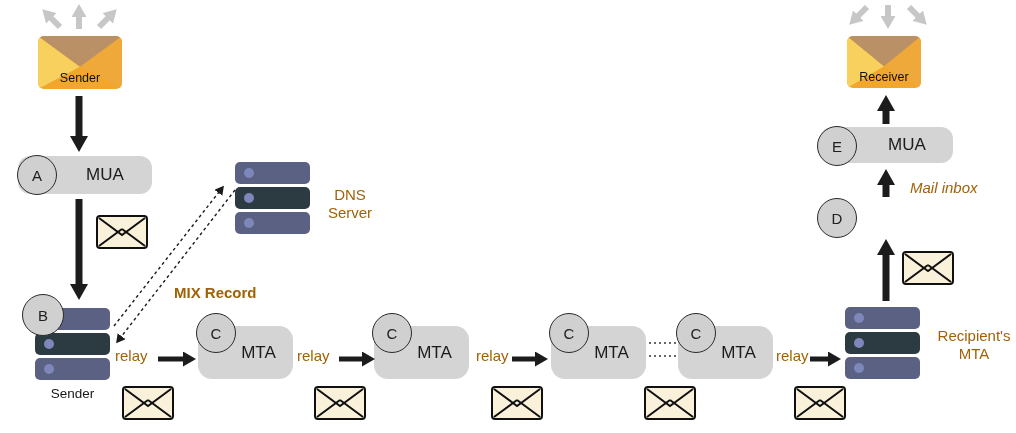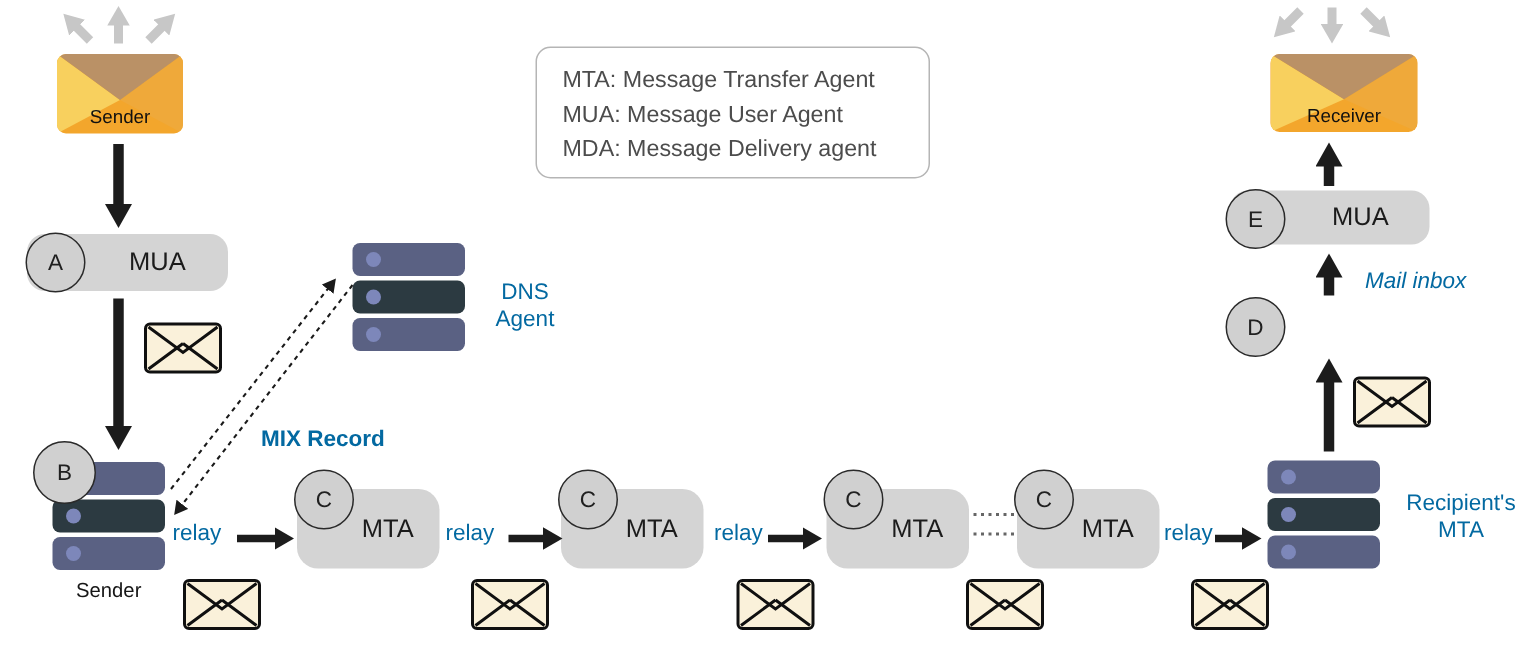--- a/index.html
+++ b/index.html
@@ -27,21 +27,21 @@
   .srow .dots .dl{width:28px;border-top:3px dotted #99a2ce;margin-bottom:2px;}
   .srow .dots .dl+ .dl{margin-left:-3px;}
   
   .pill{position:absolute;background:#d4d4d4;border-radius:12px;display:flex;align-items:center;
     padding-left:68px;font-size:17px;font-weight:500;color:#1b1b1b;box-sizing:border-box;}
   .mta-box{position:absolute;background:#d4d4d4;border-radius:14px;display:flex;align-items:center;
     justify-content:center;padding-left:26px;font-size:17px;font-weight:500;color:#1b1b1b;box-sizing:border-box;}
   .badge{position:absolute;border-radius:50%;background:#d0d0d0;border:1.6px solid #2a2a2a;
     display:flex;align-items:center;justify-content:center;font-size:15px;color:#202020;box-sizing:border-box;z-index:4;}
   
-  .lbl{position:absolute;font-size:15px;color:#0369a1;}
+  .lbl{position:absolute;font-size:15px;color:#a16207;}
   .lbl.center{text-align:center;}
   .small-lbl{position:absolute;font-size:13.5px;font-weight:500;color:#161616;text-align:center;line-height:16px;}
   
   .legend{position:absolute;left:357px;top:31px;width:263px;height:88px;border:1.5px solid #b5b5b5;
     border-radius:10px;background:#fff;box-sizing:border-box;padding:10px 17px;
     font-size:15.5px;line-height:23px;color:#4c4c4c;}
   
   #overlay{position:absolute;inset:0;pointer-events:none;z-index:3;}
 </style>
 </head>
@@ -99,25 +99,20 @@
       <line x1="114" y1="326" x2="219" y2="192" marker-end="url(#md)"></line>
       <line x1="235" y1="190" x2="121" y2="337" marker-end="url(#md)"></line>
     </g>
 
     <g stroke="#666" stroke-width="2" stroke-dasharray="2 3">
       <line x1="649" y1="343" x2="678" y2="343"></line>
       <line x1="649" y1="356" x2="678" y2="356"></line>
     </g>
   </svg>
 
-  <div class="legend">
-    <div>MTA: Message Transfer Agent</div>
-    <div>MUA: Message User Agent</div>
-    <div>MDA: Message Delivery agent</div>
-  </div>
 
   <div class="env" style="left:38px;top:36px;width:84px;height:53px;">
     <div class="layer fold-left"></div>
     <div class="layer fold-right"></div>
     <div class="layer flap"></div>
     <div class="env-label">Sender</div>
   </div>
 
   <div class="pill" style="left:18px;top:156px;width:134px;height:38px;">
     <span>MUA</span>
@@ -163,21 +158,21 @@
         <span class="led"></span>
         <span class="dots"><span class="dl"></span><span class="dl"></span></span>
       </div>
     <div class="srow">
         <span class="led"></span>
         <span class="dots"><span class="dl"></span><span class="dl"></span></span>
       </div>
   </div>
   <div class="lbl center" style="left:316px;top:186px;width:68px;line-height:18px;">
     <div>DNS</div>
-    <div>Agent</div>
+    <div>Server</div>
   </div>
   <div class="lbl" style="left:174px;top:284px;font-weight:700;">MIX Record</div>
 
   <div class="lbl" style="left:115px;top:347px;">relay</div>
   <div class="lbl" style="left:297px;top:347px;">relay</div>
   <div class="lbl" style="left:476px;top:347px;">relay</div>
   <div class="lbl" style="left:776px;top:347px;">relay</div>
 
   <div class="mta-box" style="left:198px;top:326px;width:95px;height:53px;">
     <span>MTA</span>
@@ -269,20 +264,20 @@
   </div>
   <div class="lbl" style="left:910px;top:179px;font-style:italic;">Mail inbox</div>
 
   <div class="pill" style="left:820px;top:127px;width:133px;height:36px;">
     <span>MUA</span>
   </div>
   <div class="badge" style="left:817px;top:126px;width:40px;height:40px;">
     <span>E</span>
   </div>
 
-  <div class="env" style="left:847px;top:36px;width:98px;height:52px;">
+  <div class="env" style="left:847px;top:36px;width:74px;height:52px;">
     <div class="layer fold-left"></div>
     <div class="layer fold-right"></div>
     <div class="layer flap"></div>
     <div class="env-label">Receiver</div>
   </div>
 
 </div>
 
 </body></html>

